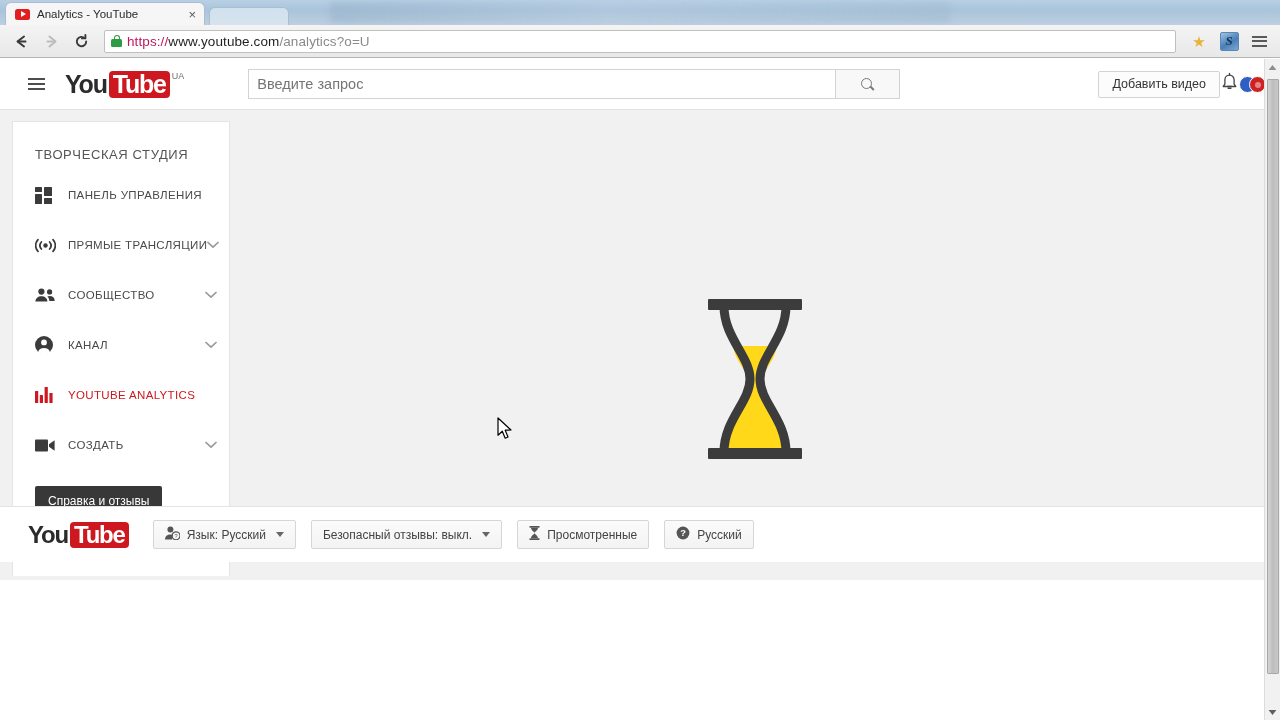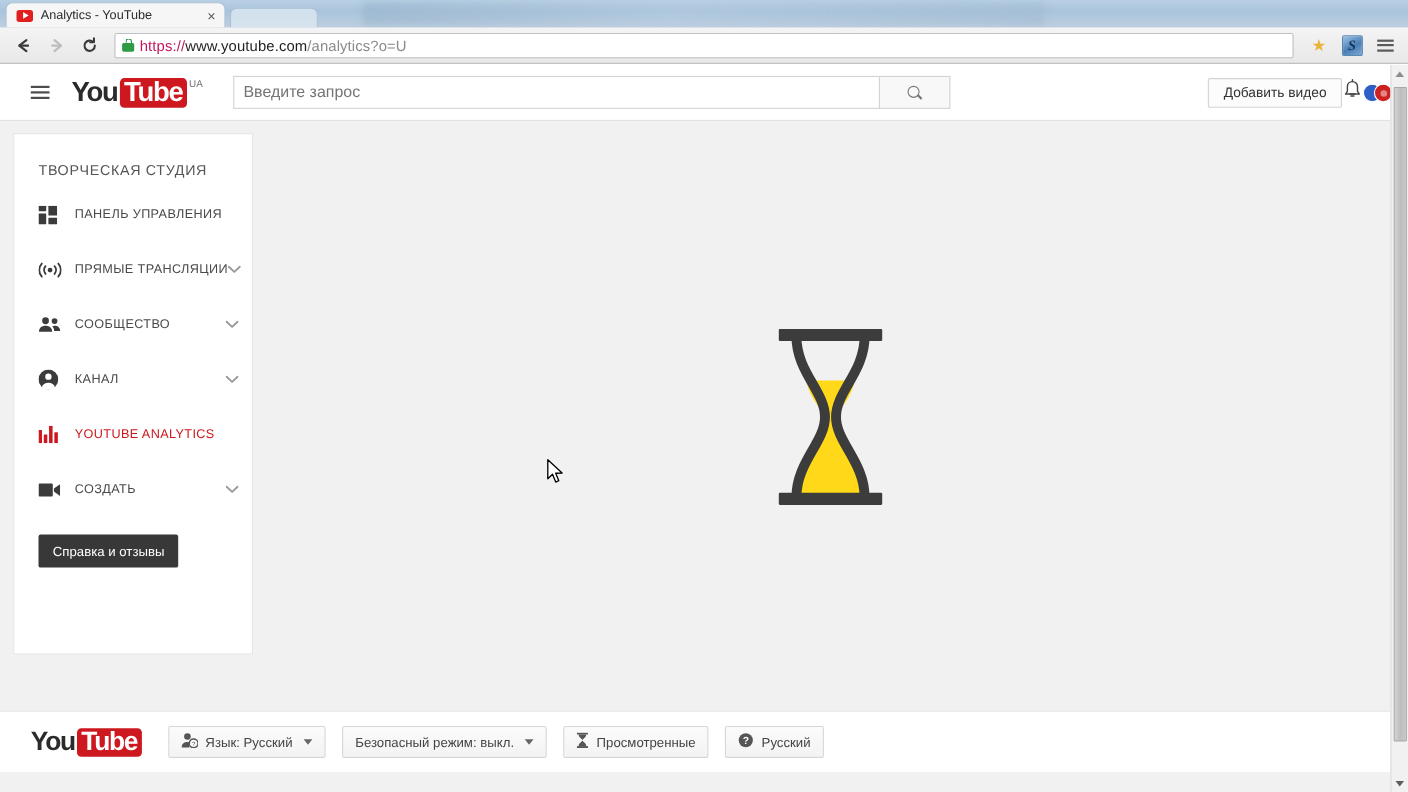--- a/index.html
+++ b/index.html
@@ -4,21 +4,21 @@
 <style>
   * { box-sizing: border-box; margin: 0; padding: 0; }
   html, body {
     width: 1280px; height: 720px;
     font-family: "Liberation Sans", sans-serif;
     overflow: hidden;
     background: #ffffff;
   }
 
   
-  .browser { width: 1280px; height: 720px; position: relative; }
+  .browser { width: 1280px; height: 580px; position: relative; }
 
   .tabstrip {
     height: 25px;
     background: linear-gradient(180deg, #b9d0e4 0%, #a9c4dc 40%, #becfdf 100%);
     position: relative;
     display: flex;
     align-items: flex-end;
     padding-left: 5px;
     overflow: hidden;
   }
@@ -166,20 +166,21 @@
 
   .search-wrap { display: flex; height: 30px; }
   .search-input {
     width: 587px; height: 30px;
     border: 1px solid #d3d3d3; border-right: none;
     background: #fff;
     font-size: 14.5px; color: #888;
     padding: 0 8px;
     font-family: "Liberation Sans", sans-serif;
     outline: none;
+    margin-left: 36px;
   }
   .search-btn {
     width: 65px; height: 30px;
     border: 1px solid #d3d3d3;
     background: #f8f8f8;
     cursor: pointer;
     display: flex; align-items: center; justify-content: center;
   }
   .mag { width: 13px; height: 13px; position: relative; }
   .mag::before {
@@ -577,21 +578,21 @@
             <circle cx="11" cy="9.8" r="4" fill="none" stroke="#555" stroke-width="1.2"></circle>
             <text x="11" y="12.2" font-size="5.6" fill="#555" text-anchor="middle" font-family="Liberation Sans, sans-serif">?</text>
           </svg>
         </span>
         <span>Язык: Русский</span>
         <span class="f-caret"></span>
       </div>
 
 
       <div class="f-btn">
-        <span>Безопасный режим: выкл.</span>
+        <span>Безопасный отзывы: выкл.</span>
         <span class="f-caret"></span>
       </div>
 
       <div class="f-btn">
         <span>
           <svg width="11" height="14" viewBox="0 0 11 14" fill="#555">
             <rect x="0.5" y="0" width="10" height="1.7"></rect>
               <rect x="0.5" y="12.3" width="10" height="1.7"></rect>
             <path d="M2 1.7 C2 4.6 5.5 5.7 5.5 7 C5.5 8.3 2 9.4 2 12.3 L9 12.3 C9 9.4 5.5 8.3 5.5 7 C5.5 5.7 9 4.6 9 1.7 Z"></path>
           </svg>

